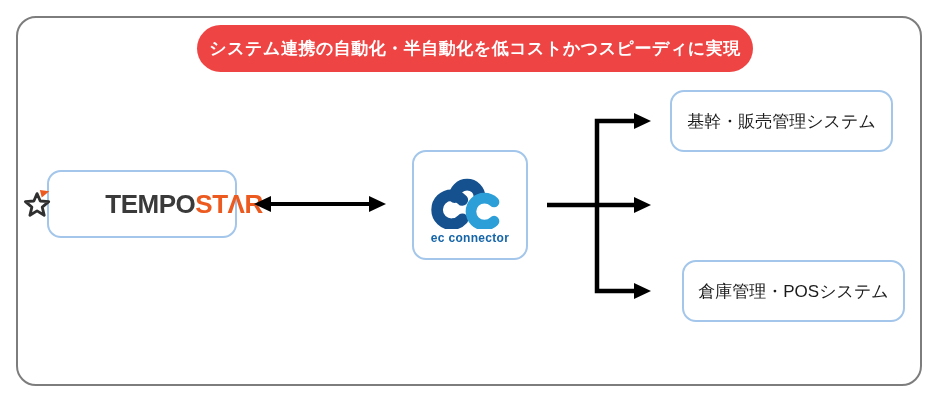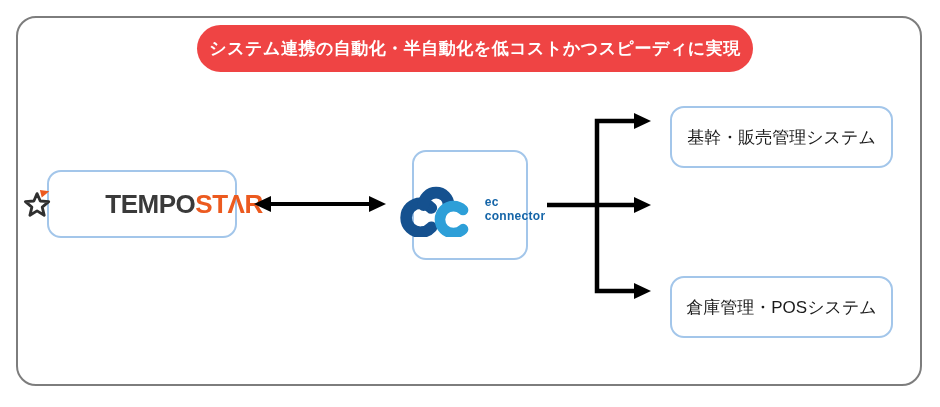--- a/index.html
+++ b/index.html
@@ -31,28 +31,28 @@
 
   .tempostar-box { left: 47px; top: 170px; width: 190px; height: 68px; gap: 3px; }
   .tempostar-text {
     font-size: 26px; font-weight: 800; letter-spacing: -0.5px; white-space: nowrap; margin-left: 47px;
   }
   .tempo-part { color: #3a3a3a; }
   .star-part  { color: #ec5a1f; }
 
   .ec-box {
     left: 412px; top: 150px; width: 116px; height: 110px;
-    flex-direction: row; gap: 2px; padding-top: 8px;
+    flex-direction: column; gap: 2px; padding-top: 8px;
   }
   .ec-label { color: #1565a8; font-size: 12px; font-weight: 700; letter-spacing: 0.3px; }
 
   .target-box { left: 670px; width: 223px; height: 62px; color: #1a1a1a; font-size: 17px; white-space: nowrap; }
-  .target-1 { top: 90px; margin-top: 16px; }
+  .target-1 { top: 90px; }
   .target-2 { top: 175px; }
-  .target-3 { top: 276px; }
+  .target-3 { top: 260px; margin-left: 12px; }
 
   .arrow-layer { position: absolute; inset: 0; pointer-events: none; }
 </style>
 </head>
 <body>
 
 <div class="canvas">
 
   <div class="outer-frame"></div>
 

